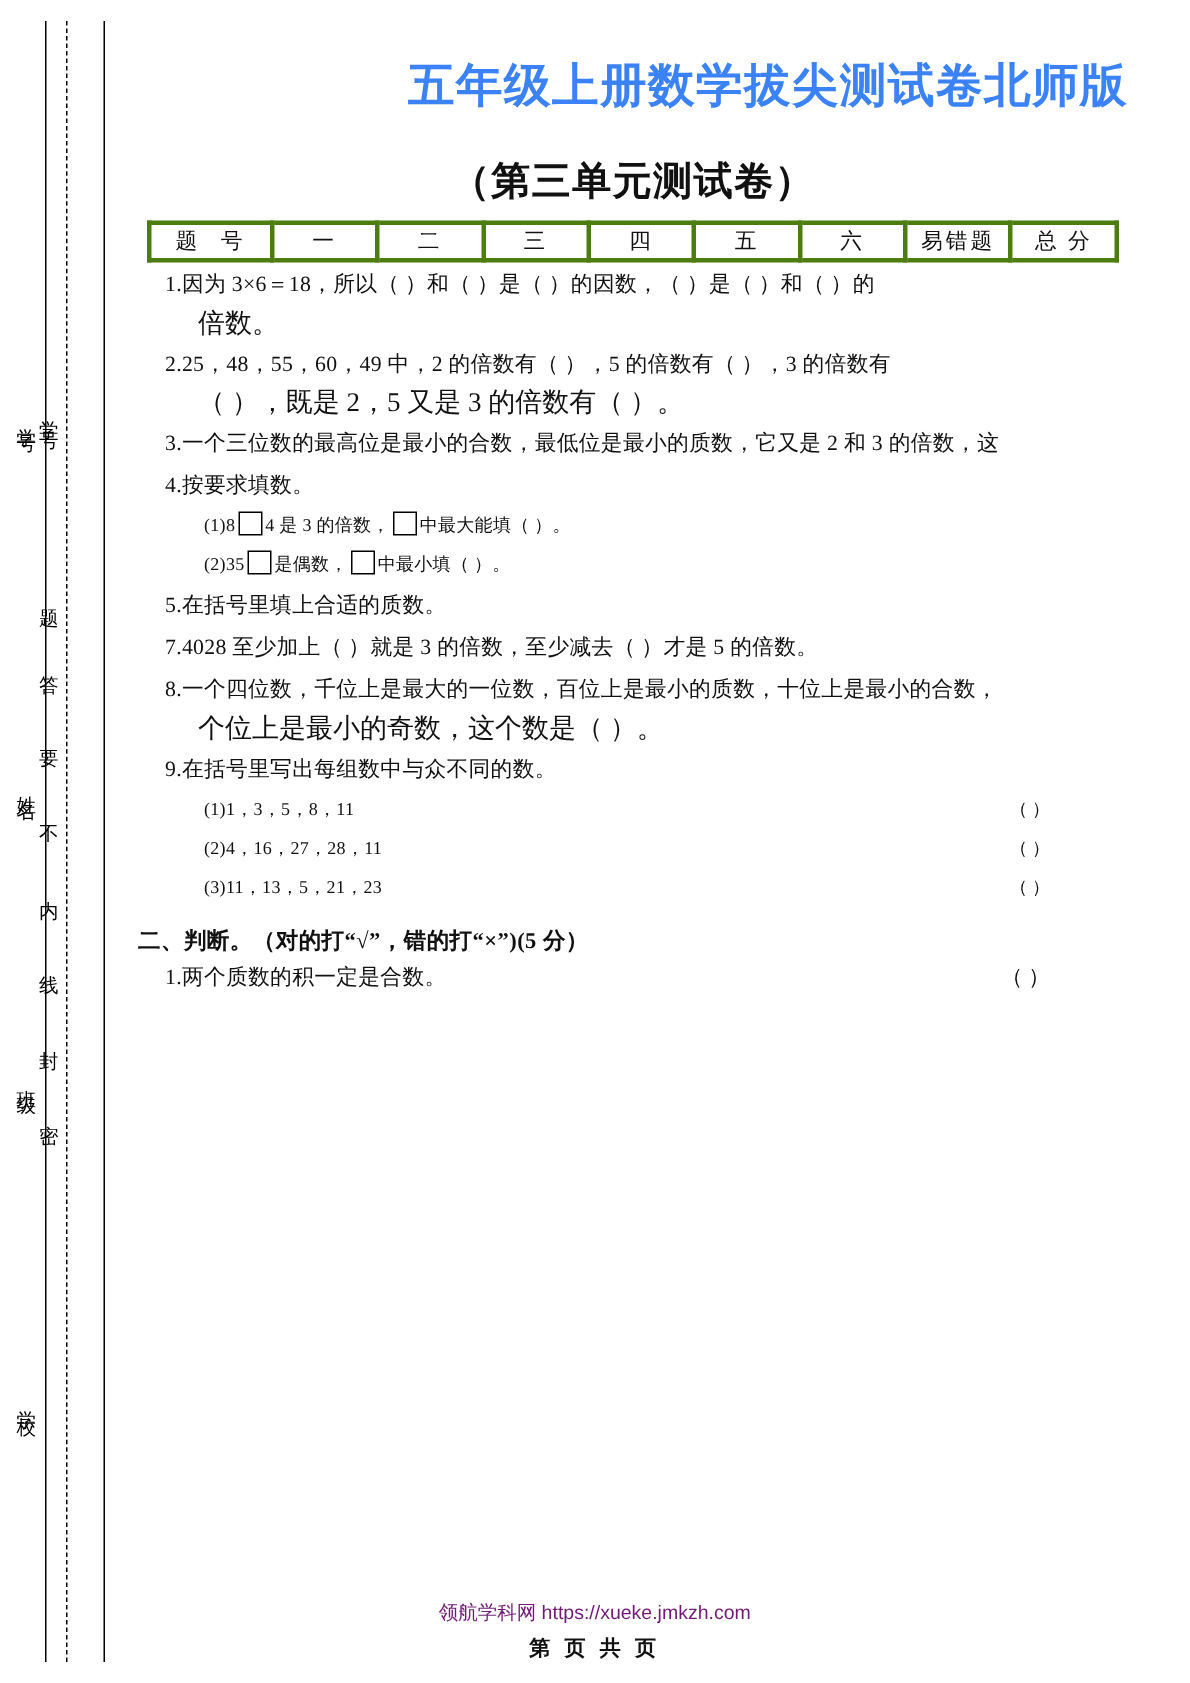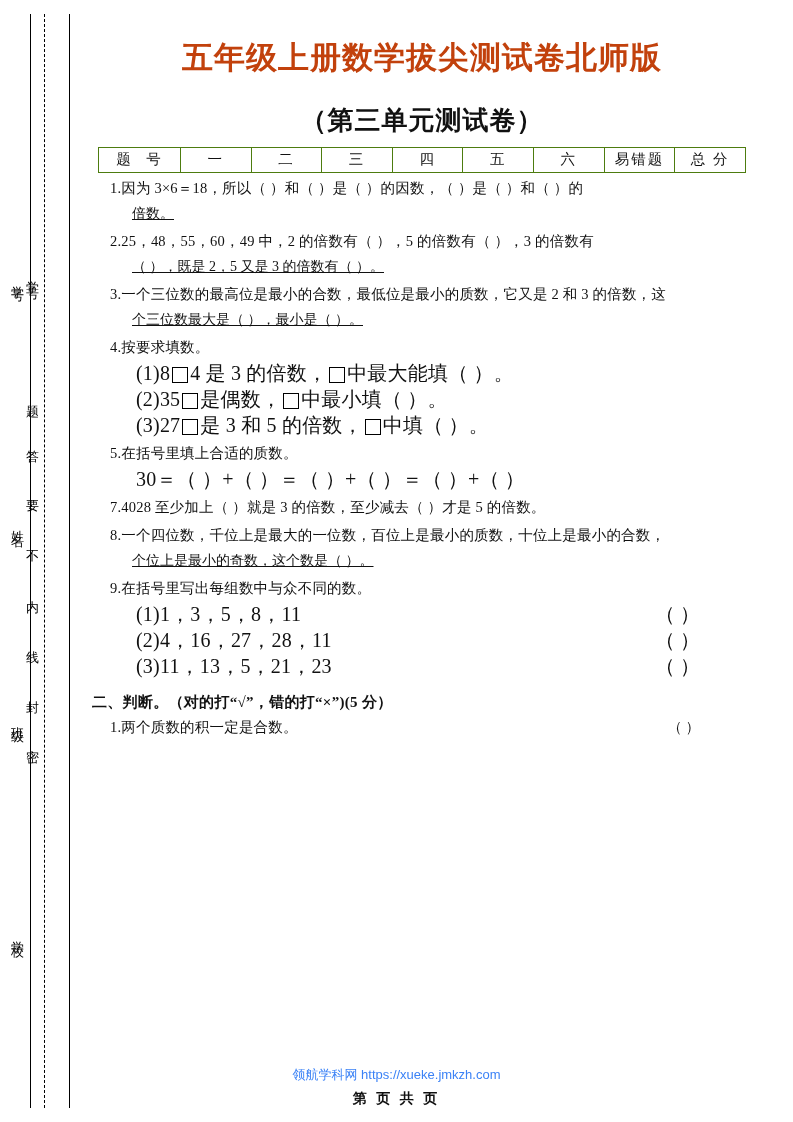--- a/index.html
+++ b/index.html
@@ -70,26 +70,26 @@
   .field-col.f4 { top: 930px; }
 
   
   .content {
     position: absolute;
     left: 92px; top: 28px;
     width: 660px;
   }
 
   .title {
-    text-align: center;
+    text-align: right;
     font-family: "DejaVu Sans", sans-serif;
     font-weight: bold;
     font-size: 31px;
     letter-spacing: 1px;
-    color: #c2410c;
+    color: #3b82f6;
     line-height: 1.25;
     margin-top: 10px;
   }
   .subtitle {
     text-align: center;
     font-family: "DejaVu Sans", sans-serif;
     font-weight: bold;
     font-size: 26px;
     letter-spacing: 1px;
     margin-top: 26px;
@@ -103,21 +103,21 @@
   }
 
   
   table.score {
     border-collapse: collapse;
     width: 648px;
     margin: 9px auto 0 auto;
     table-layout: fixed;
   }
   table.score td {
-    border: 1px solid #4d7c0f;
+    border: 3px solid #4d7c0f;
     height: 25px;
     text-align: center;
     font-size: 14.5px;
     letter-spacing: 2px;
   }
   table.score td.lab {
     width: 72px;
     letter-spacing: 6px;
     padding-left: 5px;
   }
@@ -133,30 +133,29 @@
 
   .item {
     font-size: 14.5px;
     line-height: 25px;
     margin-top: 3px;
     padding-left: 22px;
     text-indent: -4px;
     letter-spacing: 0.2px;
   }
   .sub {
-    font-size: 20px;
+    font-size: 12px;
     line-height: 26px;
     padding-left: 44px;
     letter-spacing: 0.2px;
   }
   .sub2 {
-    font-size: 14px;
+    font-size: 18px;
     line-height: 25px;
     padding-left: 44px;
-    text-decoration: underline;
   }
 
   .bx {
     display: inline-block;
     width: 16px; height: 16px;
     border: 1px solid #000;
     vertical-align: -3px;
     margin: 0 2px;
   }
 
@@ -167,21 +166,21 @@
   }
   .clr { clear: both; }
 
   
   .watermark {
     position: absolute;
     left: 0; right: 0;
     top: 1066px;
     text-align: center;
     font-size: 13px;
-    color: #3b82f6;
+    color: #701a75;
     font-family: "Liberation Sans", sans-serif;
   }
   .pagefoot {
     position: absolute;
     left: 0; right: 0;
     top: 1090px;
     text-align: center;
     font-size: 14px;
     font-weight: bold;
     letter-spacing: 3px;
@@ -239,39 +238,34 @@
     <div class="sub2" style="padding-left:40px">倍数。</div>
 
     <div class="item">
       <span>2.</span><span>25，48，55，60，49 中，2 的倍数有（            ），5 的倍数有（            ），3 的倍数有</span>
     </div>
     <div class="sub2" style="padding-left:40px">（        ），既是 2，5 又是 3 的倍数有（        ）。</div>
 
     <div class="item">
       <span>3.</span><span>一个三位数的最高位是最小的合数，最低位是最小的质数，它又是 2 和 3 的倍数，这</span>
     </div>
-    <div class="sub2" style="padding-left:40px">个三位数最大是（      ），最小是（      ）。</div>
 
     <div class="item">
       <span>4.</span><span>按要求填数。</span>
     </div>
     <div class="sub">
       <span>(1)8</span><span class="bx"></span><span>4 是 3 的倍数，</span><span class="bx"></span><span>中最大能填（        ）。</span>
     </div>
     <div class="sub">
       <span>(2)35</span><span class="bx"></span><span>是偶数，</span><span class="bx"></span><span>中最小填（        ）。</span>
     </div>
-    <div class="sub">
-      <span>(3)27</span><span class="bx"></span><span>是 3 和 5 的倍数，</span><span class="bx"></span><span>中填（        ）。</span>
-    </div>
 
     <div class="item">
       <span>5.</span><span>在括号里填上合适的质数。</span>
     </div>
-    <div class="sub">30＝（    ）+（    ）＝（    ）+（    ）＝（    ）+（    ）</div>
 
 
     <div class="item">
       <span>7.</span><span>4028 至少加上（      ）就是 3 的倍数，至少减去（      ）才是 5 的倍数。</span>
     </div>
 
     <div class="item">
       <span>8.</span><span>一个四位数，千位上是最大的一位数，百位上是最小的质数，十位上是最小的合数，</span>
     </div>
     <div class="sub2" style="padding-left:40px">个位上是最小的奇数，这个数是（      ）。</div>

